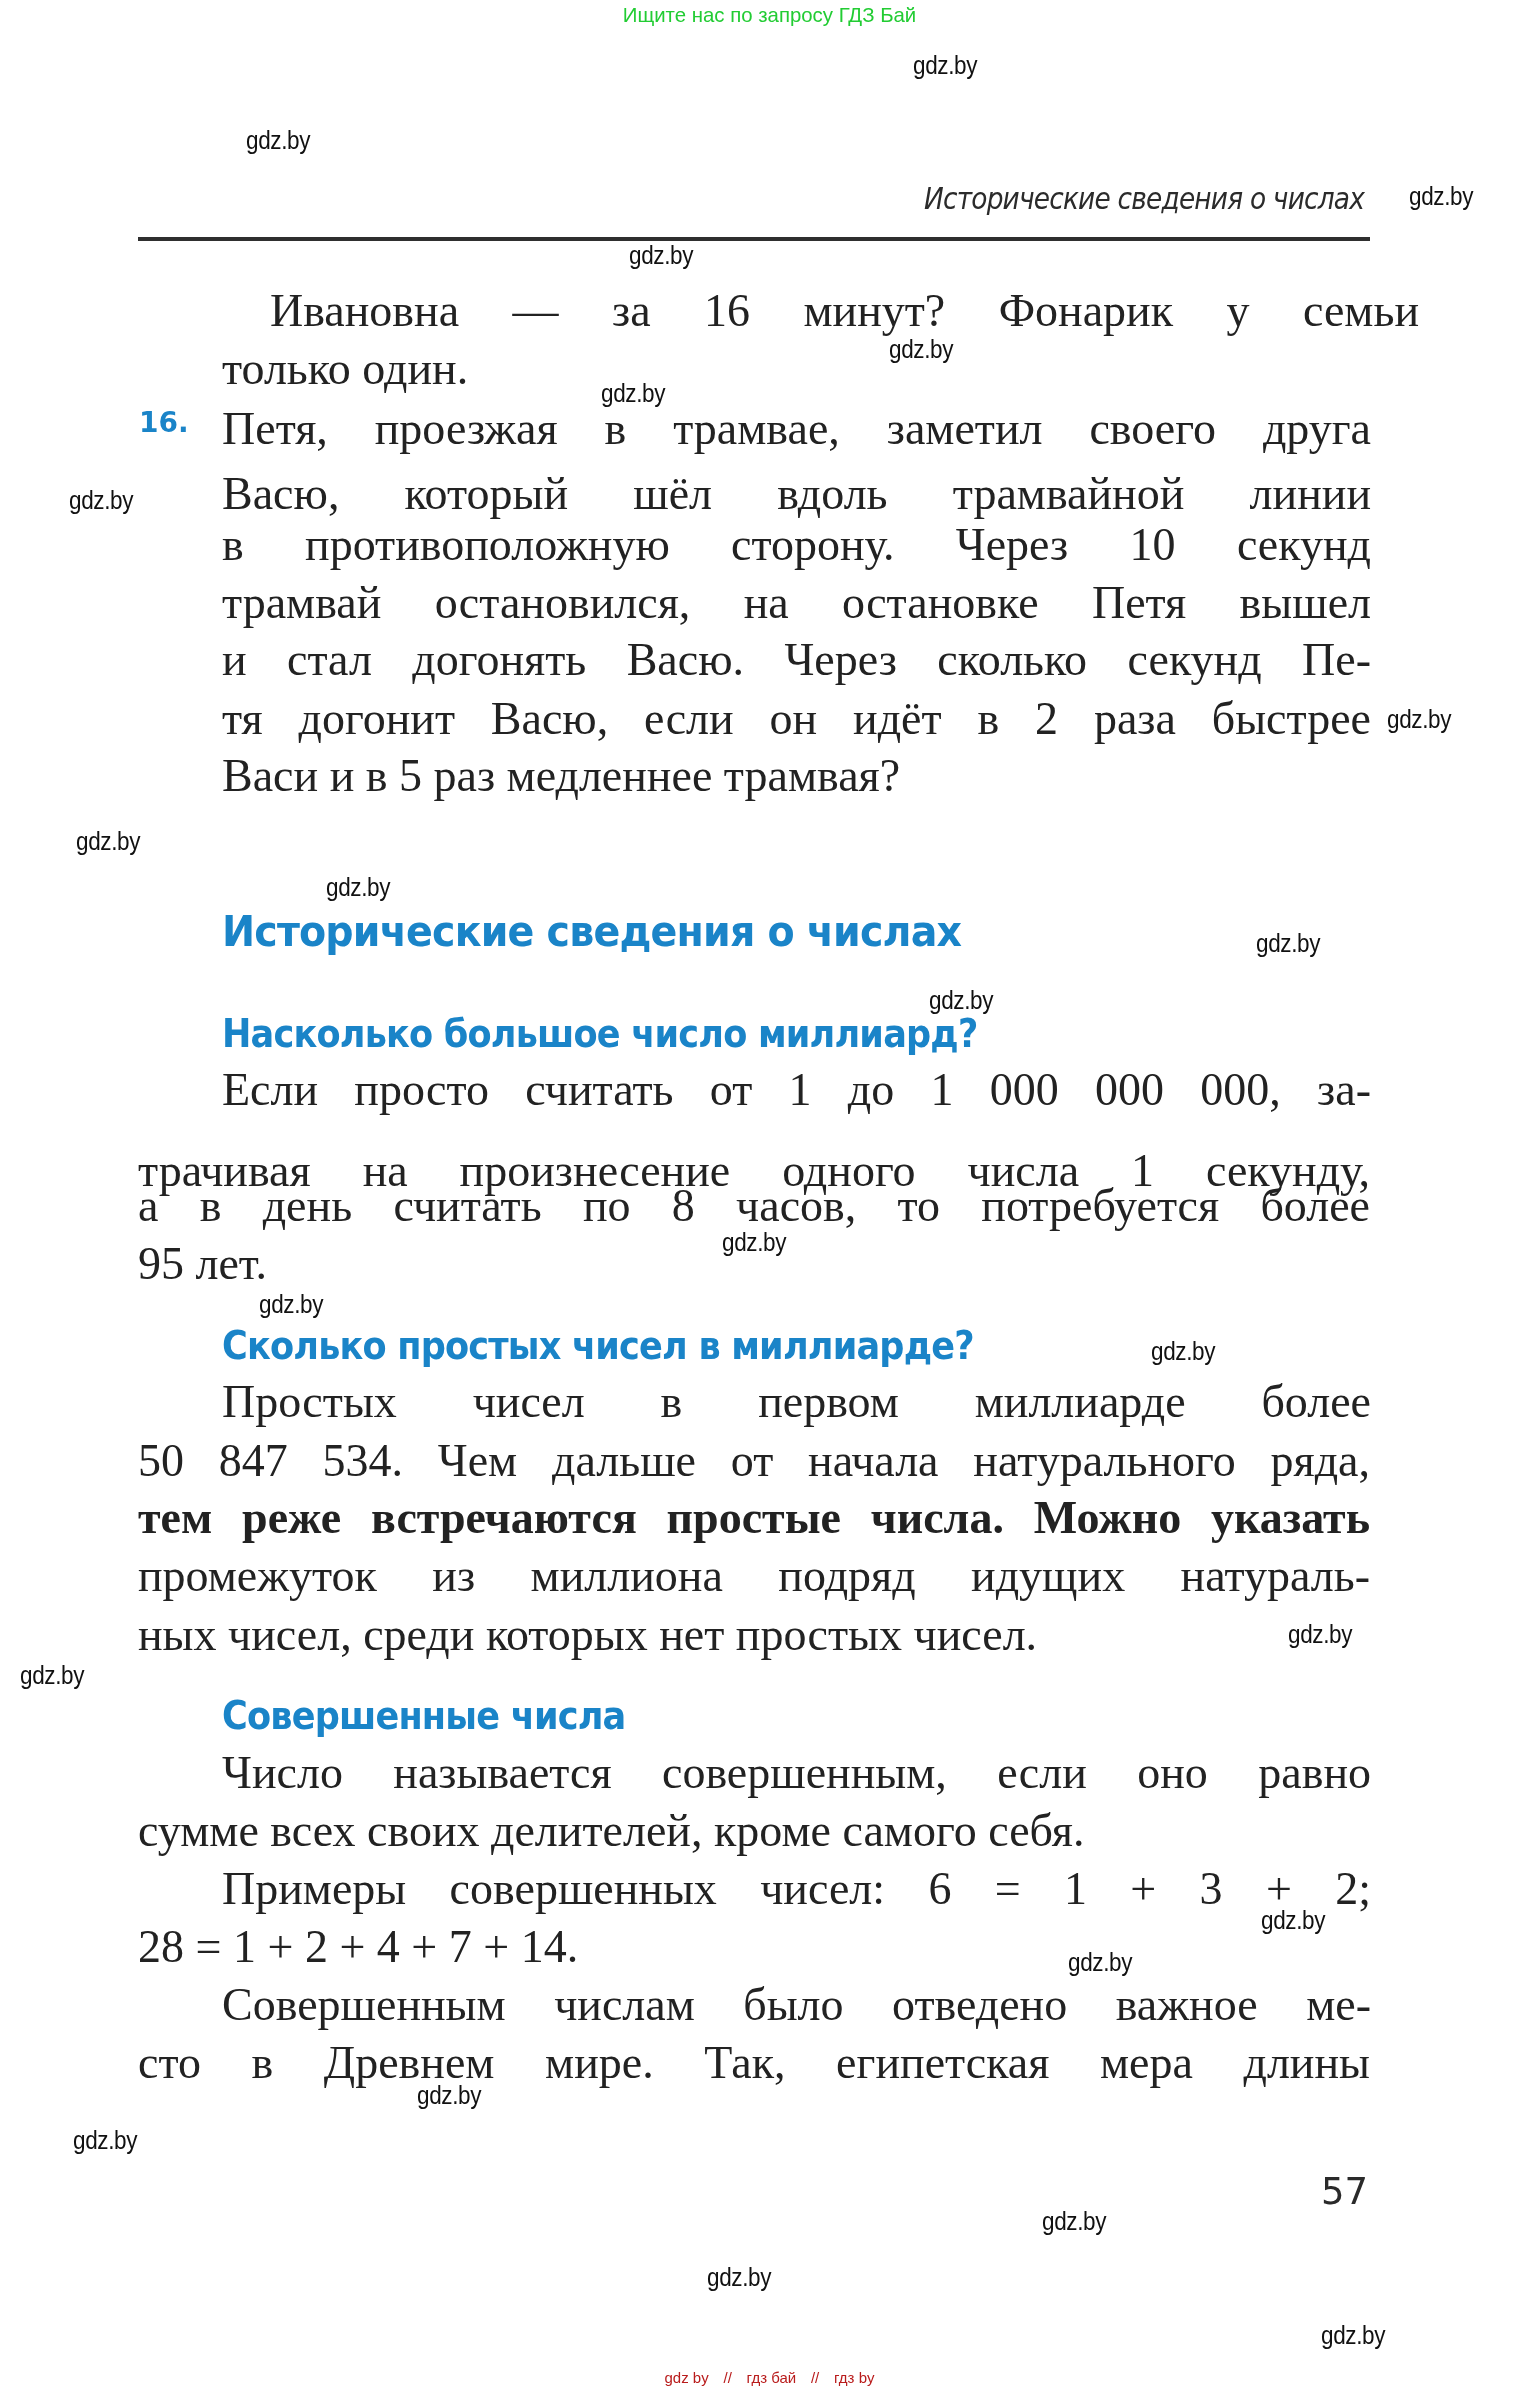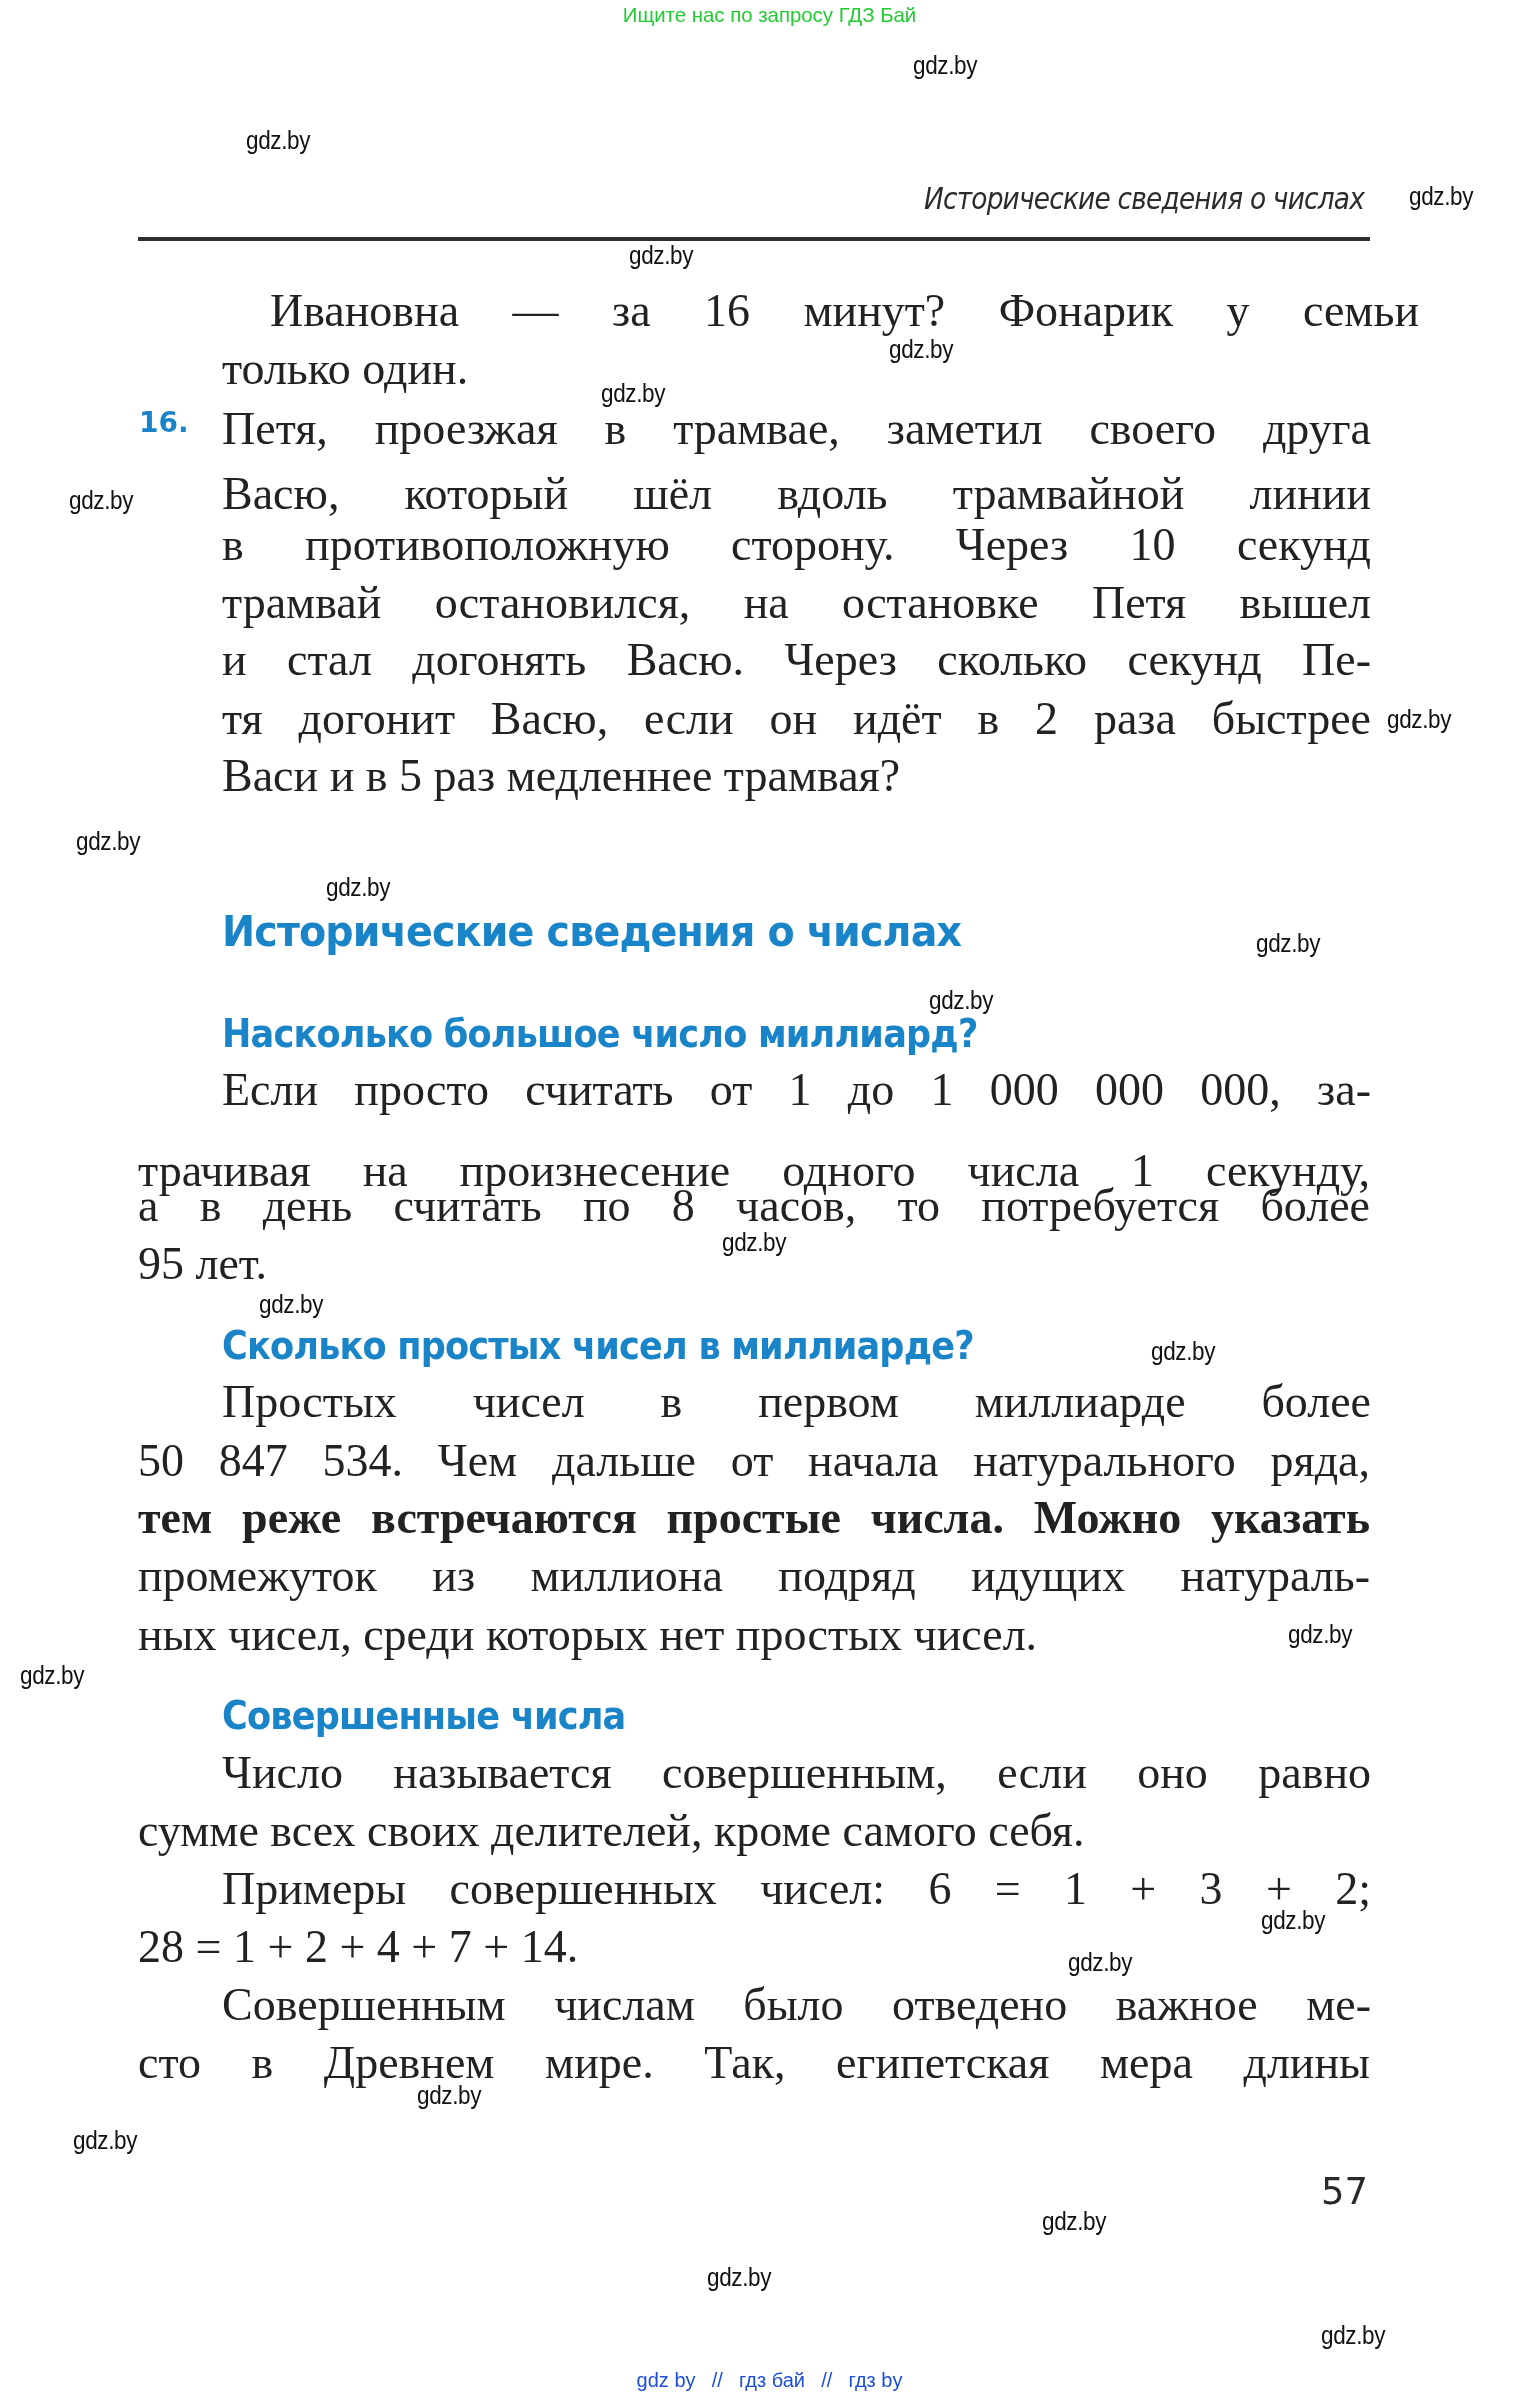--- a/index.html
+++ b/index.html
@@ -9,21 +9,21 @@
     font-family:"Liberation Sans", sans-serif; font-size:20.4px; }
   .wm { position:absolute; font-family:"Liberation Sans", sans-serif; font-size:25px; color:#111; letter-spacing:-0.4px; transform:scaleX(0.9); transform-origin:left top; }
   .running-head { font-family:"DejaVu Sans", sans-serif; font-style:italic; font-size:30px; color:#2b2b2b; letter-spacing:-0.9px; transform:scaleX(0.88); transform-origin:right top; right:175px; top:181px; }
   .rule { position:absolute; left:138px; width:1232px; top:237px; height:3.5px; background:#2f2f2f; }
   .body-line { position:absolute; font-family:"Liberation Serif", serif; font-size:46px; color:#222; line-height:1; }
   .justify { text-align:justify; text-align-last:justify; }
   .num16 { position:absolute; left:139px; top:406px; font-family:"DejaVu Sans", sans-serif; font-weight:bold; font-size:28px; color:#1a84c8; }
   .h-main { position:absolute; left:222px; top:906px; font-family:"DejaVu Sans", sans-serif; font-weight:bold; font-size:43px; color:#1a84c8; letter-spacing:-0.9px; transform:scaleX(0.92); transform-origin:left top; }
   .h-sub { position:absolute; font-family:"DejaVu Sans", sans-serif; font-weight:bold; font-size:39px; color:#1a84c8; letter-spacing:-0.9px; transform:scaleX(0.9); transform-origin:left top; }
   .page-num { position:absolute; left:1321px; top:2170px; font-family:"DejaVu Sans", sans-serif; font-weight:normal; font-size:37px; color:#2a2a2a; }
-  .footer-links { position:absolute; left:0; width:1539px; top:2369px; text-align:center; font-family:"Liberation Sans", sans-serif; font-size:20px; color:#1d4ed8; }
+  .footer-links { position:absolute; left:0; width:1539px; top:2369px; text-align:center; font-family:"Liberation Sans", sans-serif; font-size:15px; color:#b91c1c; }
   .footer-links span { margin:0 5.3px; }
 </style>
 </head>
 <body>
 
 <div class="abs top-banner">Ищите нас по запросу ГДЗ Бай</div>
 
 <div id="wm-layer">
     <div class="wm" style="left: 913px; top: 51px;">gdz.by</div>
     <div class="wm" style="left: 246px; top: 126px;">gdz.by</div>

